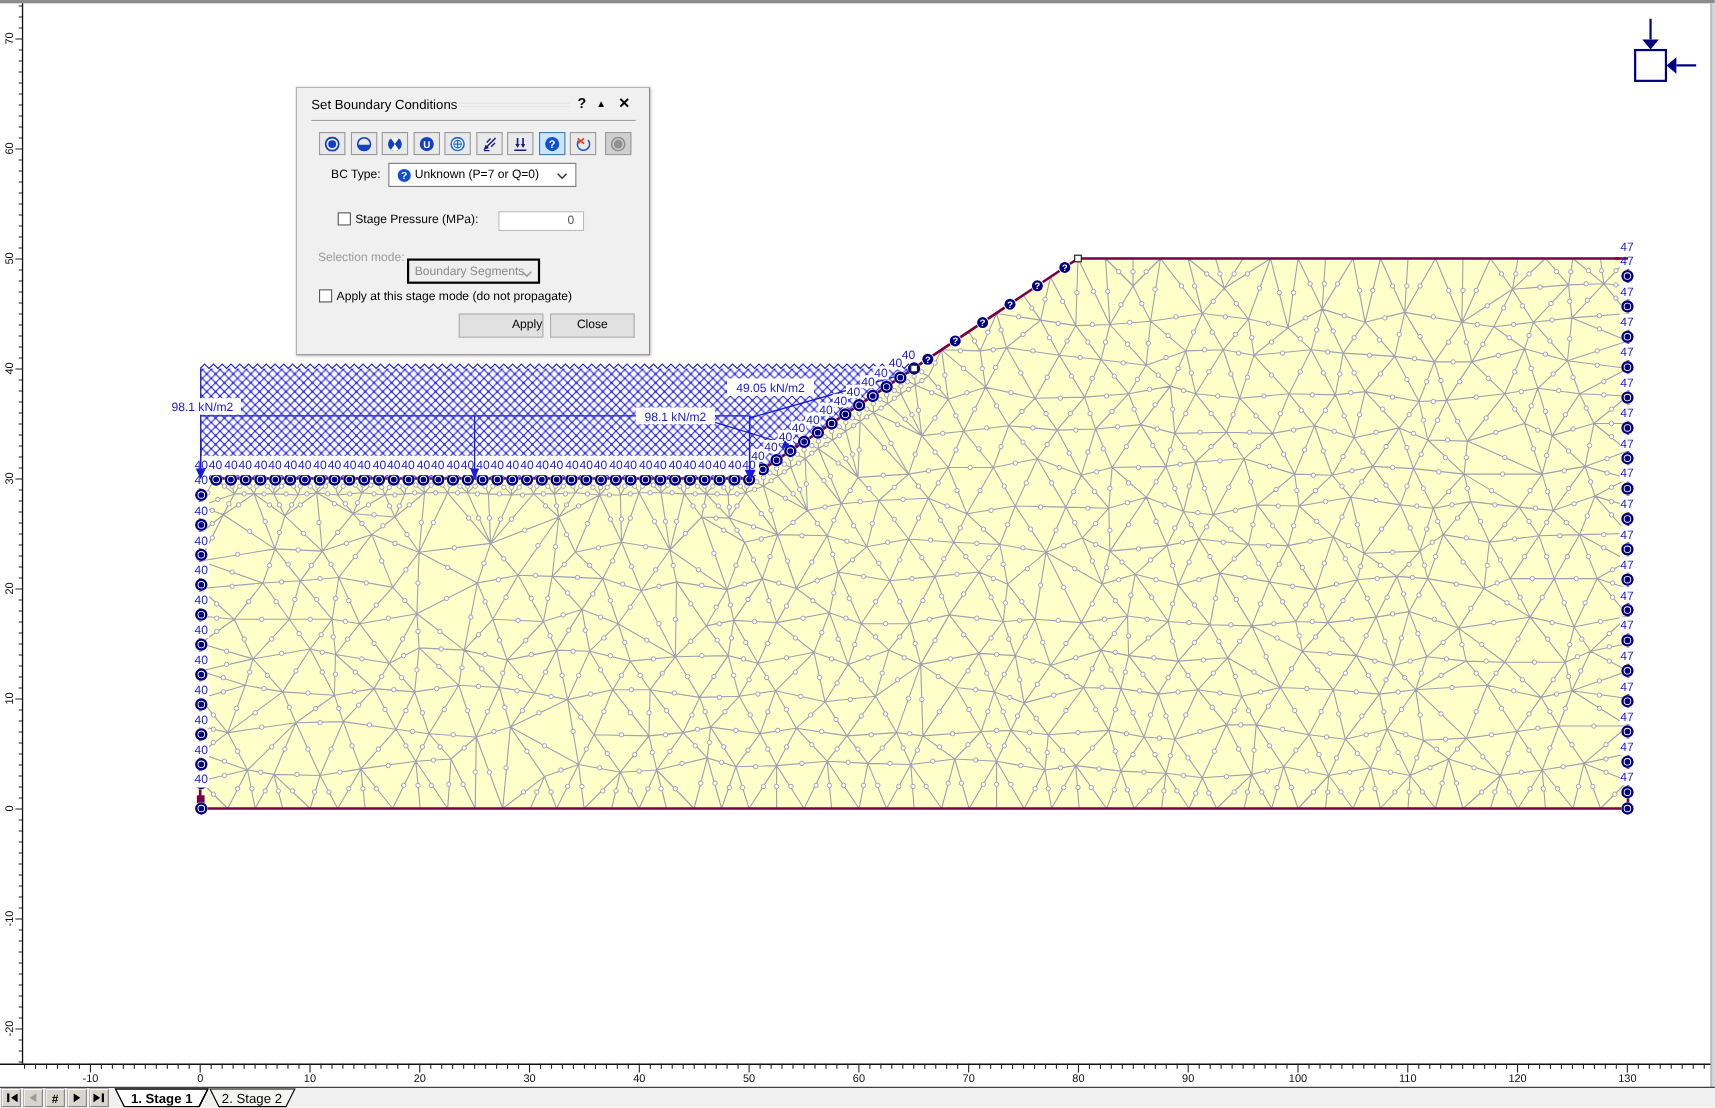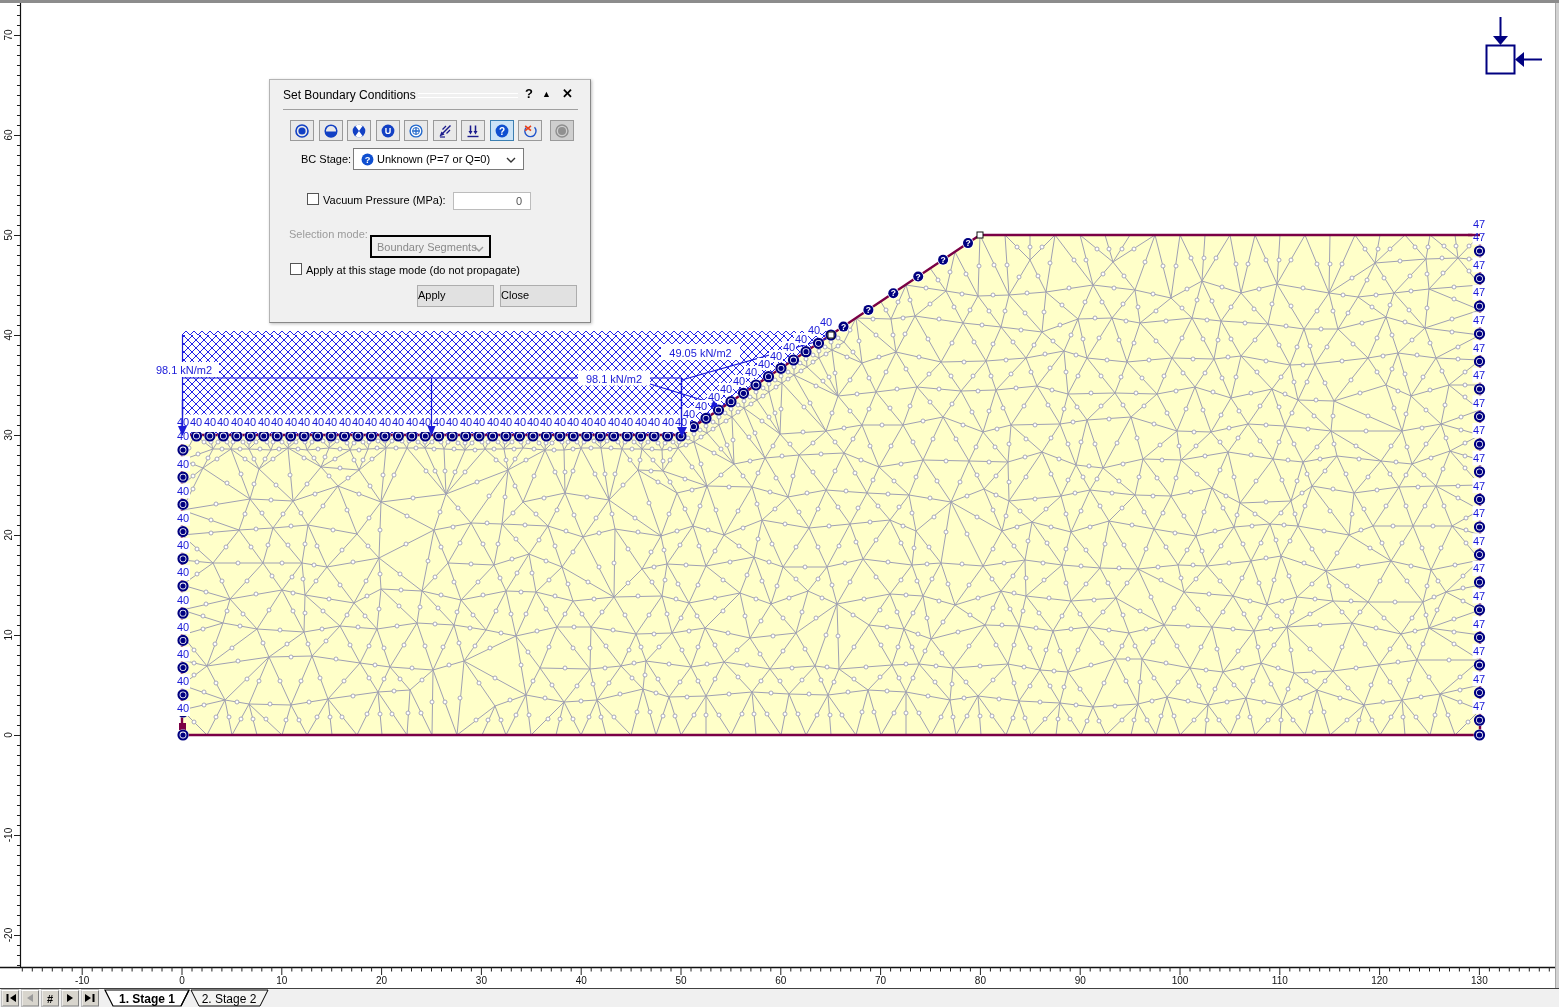--- a/index.html
+++ b/index.html
@@ -1823,37 +1823,37 @@
         <path d="M11.5 3.2A5.6 5.6 0 1 1 3 3.6" stroke="#2255cc" stroke-width="1.4" fill="none"></path>
         <path d="M2.2 1.8L8 6.6M8 1.8L2.2 6.6" stroke="#e8401c" stroke-width="1.6"></path>
       </svg>
     </div>
     <div class="tbtn dis" style="left:280px;">
       <svg width="14" height="14" viewBox="0 0 14 14">
         <circle cx="7" cy="7" r="6" fill="none" stroke="#8e8e8e" stroke-width="1.4"></circle>
         <circle cx="7" cy="7" r="4" fill="#909090"></circle>
       </svg>
     </div>
-<div style="position:absolute;left:31px;top:73px">BC Stage:</div>
+<div style="position:absolute;left:31px;top:73px">BC Type:</div>
 <div style="position:absolute;left:83px;top:68px;width:171px;height:22px;background:#fff;border:1px solid #7a7a7a">
 <svg width="13" height="13" viewBox="0 0 14 14" style="position:absolute;left:7px;top:4px">
         <circle cx="7" cy="7" r="6.4" fill="#0f4fd0"></circle>
         <text x="7" y="10.6" font-size="10" font-weight="bold" fill="#fff" text-anchor="middle" font-family="Liberation Sans">?</text>
       </svg>
 <div style="position:absolute;left:23px;top:4px">Unknown (P=7 or Q=0)</div>
 <svg width="10" height="6" style="position:absolute;right:7px;top:8px">
         <path d="M1 1L5 5L9 1" stroke="#333" stroke-width="1.4" fill="none"></path>
       </svg>
 </div>
 <div class="cb" style="left:37px;top:113px"></div>
-<div style="position:absolute;left:53px;top:114px">Vacuum Pressure (MPa):</div>
+<div style="position:absolute;left:53px;top:114px">Stage Pressure (MPa):</div>
 <div style="position:absolute;left:183px;top:112px;width:78px;height:18px;background:#fff;border:1px solid #bcbcbc;color:#555;text-align:right;padding:2px 8px 0 0">0</div>
 <div style="position:absolute;left:19px;top:148px;color:#9b9b9b">Selection mode:</div>
 <div style="position:absolute;left:100px;top:155px;width:121px;height:23px;background:#efefef;border:2px solid #000000;color:#8a8a8a">
 <div style="position:absolute;left:5px;top:4px">Boundary Segments</div>
 <svg width="10" height="6" style="position:absolute;right:5px;top:9px">
         <path d="M1 1L5 5L9 1" stroke="#999" stroke-width="1.4" fill="none"></path>
       </svg>
 </div>
 <div class="cb" style="left:20px;top:183px"></div>
 <div style="position:absolute;left:36px;top:184px">Apply at this stage mode (do not propagate)</div>
-<div style="position:absolute;left:147px;top:205px;width:77px;height:22px;background:#e1e1e1;border:1px solid #adadad;text-align:left;padding-top:3px">Apply</div>
-<div style="position:absolute;left:230px;top:205px;width:77px;height:22px;background:#e1e1e1;border:1px solid #adadad;text-align:left;padding-top:3px">Close</div>
+<div style="position:absolute;left:147px;top:205px;width:77px;height:22px;background:#e1e1e1;border:1px solid #adadad;text-align:right;padding-top:3px">Apply</div>
+<div style="position:absolute;left:230px;top:205px;width:77px;height:22px;background:#e1e1e1;border:1px solid #adadad;text-align:center;padding-top:3px">Close</div>
 </div>
 </body></html>

